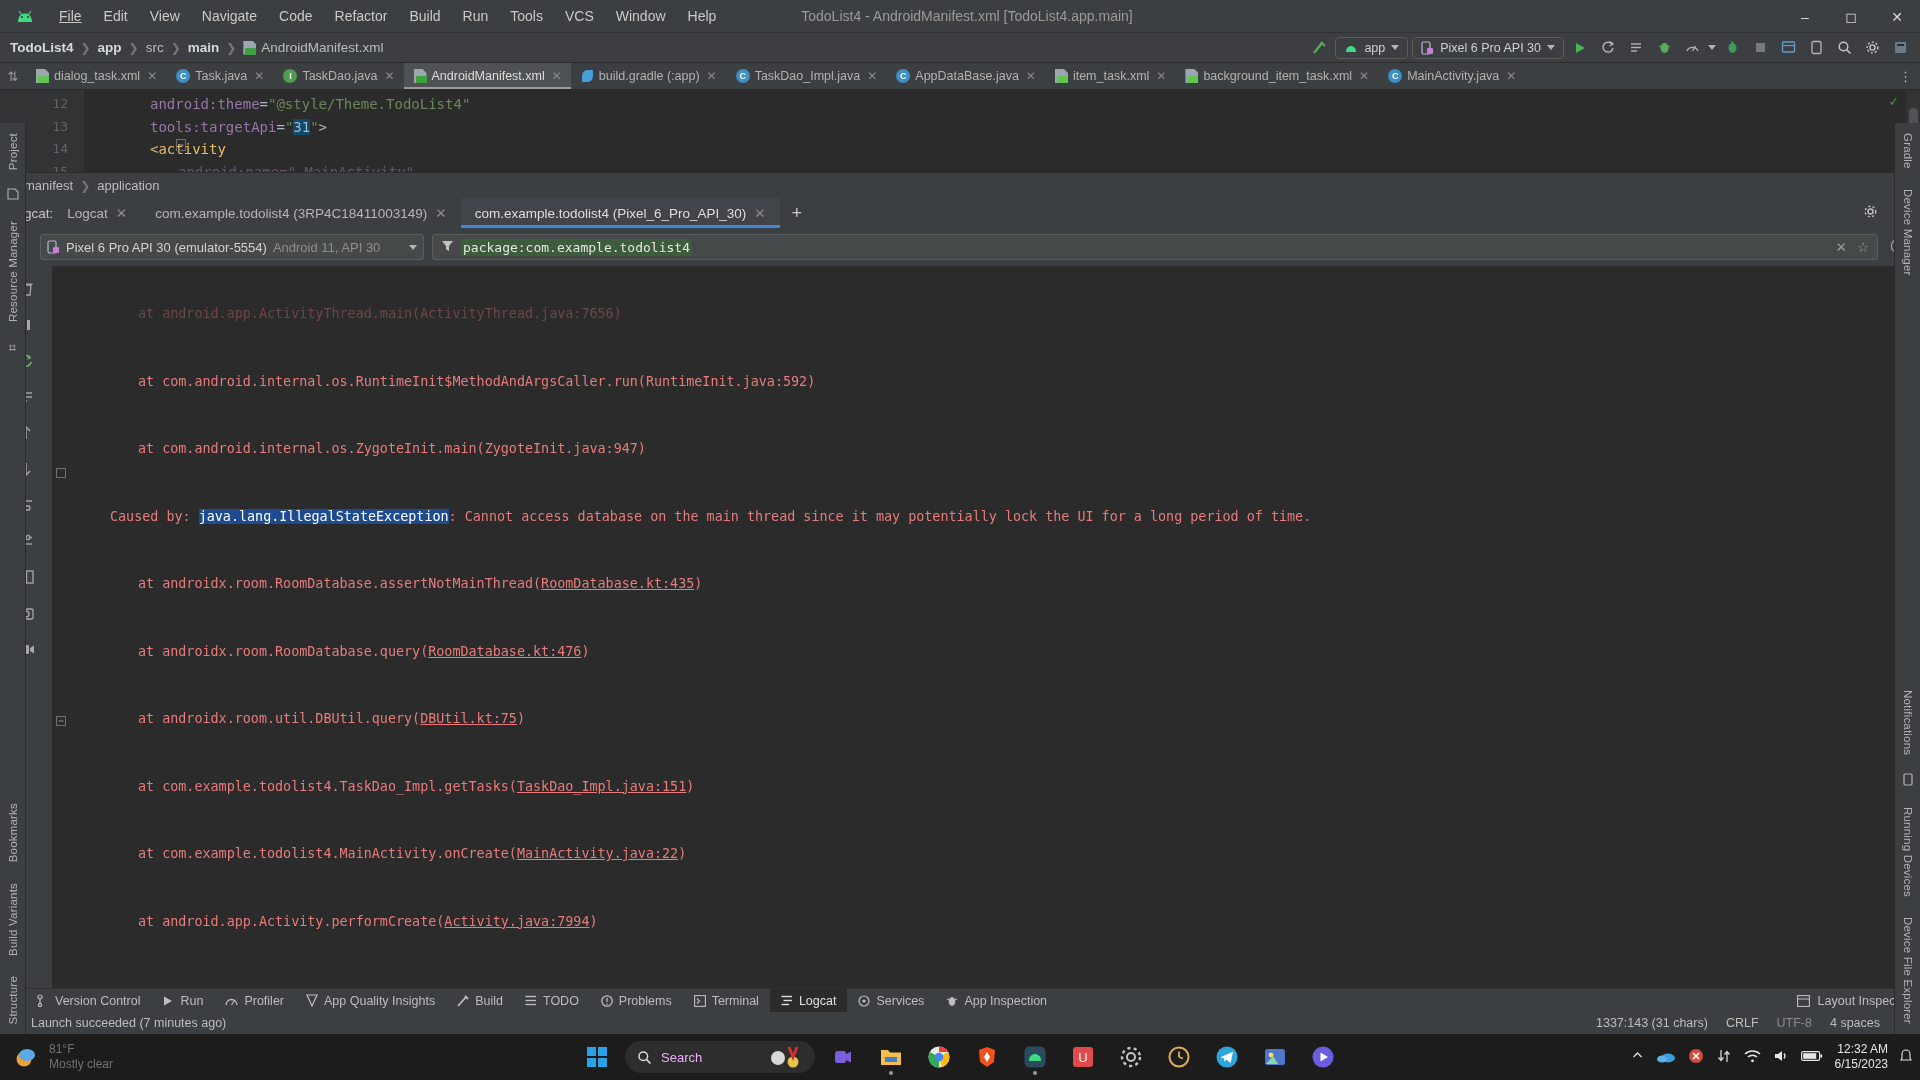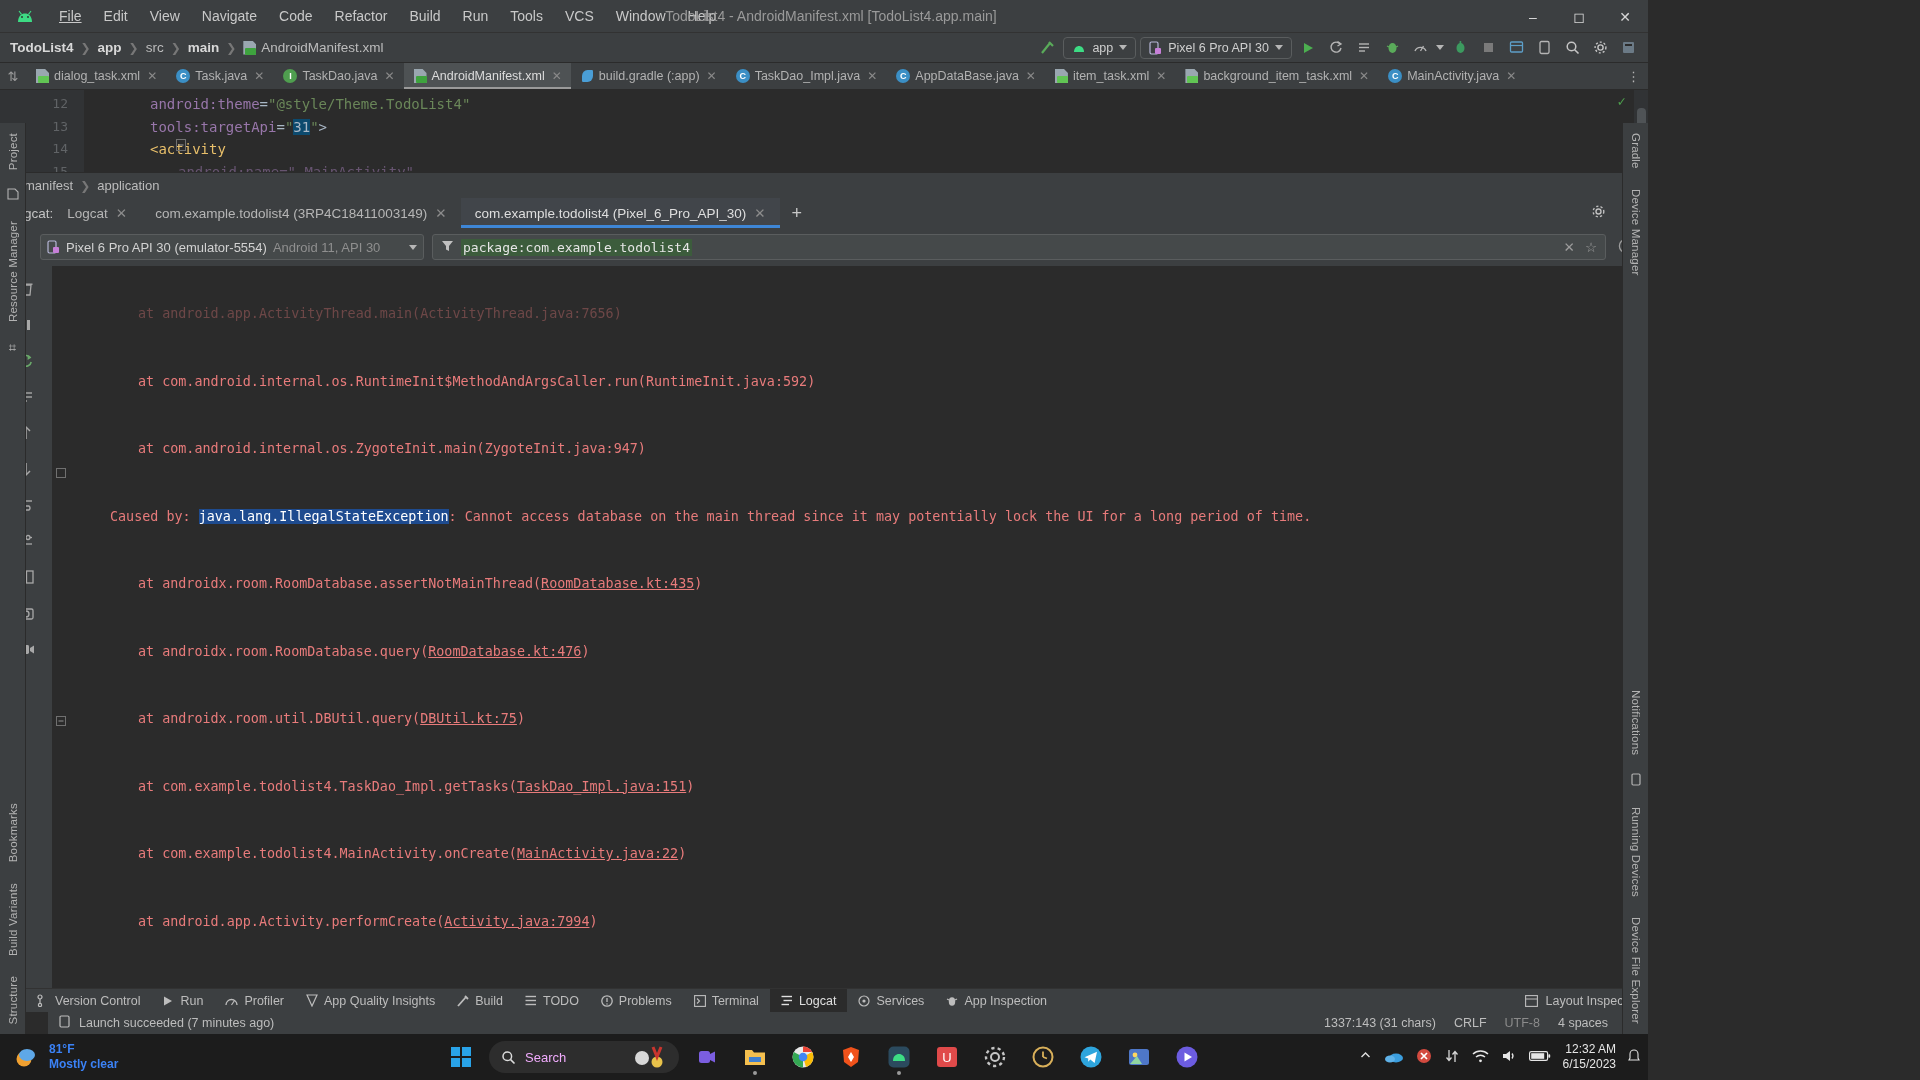--- a/index.html
+++ b/index.html
@@ -3,21 +3,21 @@
 <meta charset="utf-8">
 <style>
   * { box-sizing: border-box; margin:0; padding:0; }
   html,body { width:1920px; height:1080px; overflow:hidden; }
   body {
     font-family: "Liberation Sans", sans-serif;
     background:#2b2b2b;
     color:#bbbbbb;
     font-size:13px;
   }
-  .app { width:1648px; height:1080px; position:relative; display:flex; flex-direction:column; }
+  .app { width:1920px; height:1080px; position:relative; display:flex; flex-direction:column; }
 
   
   .menubar {
     height:33px; background:#3c3f41; display:flex; align-items:center;
     padding-left:14px; position:relative; flex:none;
     border-bottom:1px solid #323232;
   }
   .android-logo { width:22px; height:14px; position:relative; margin-right:12px; }
   .menu-item { padding:3px 11px; color:#c9c9c9; font-size:14px; white-space:nowrap; }
   .menu-item .u { text-decoration:underline; }
@@ -125,38 +125,38 @@
   .lc-scroll { position:absolute; right:0; top:0; width:14px; height:100%; background:#2b2b2b; }
   .lc-thumb { position:absolute; right:2px; width:9px; background:#55595c; border-radius:4px; }
 
   
   .tw-bar { height:24px; background:#3c3f41; display:flex; align-items:center; padding-left:26px; gap:0px; flex:none; border-top:1px solid #323232; }
   .tw { display:flex; align-items:center; gap:6px; padding:0 11px; height:24px; color:#bdbdbd; font-size:12.5px; white-space:nowrap; }
   .tw.active { background:#2b2b2b; color:#e0e0e0; }
   .tw-right { margin-left:auto; display:flex; align-items:center; gap:8px; padding-right:10px; color:#bdbdbd; font-size:12.5px; }
 
   
-  .statusbar { height:22px; background:#3c3f41; display:flex; align-items:center; padding:0 10px; gap:8px; font-size:12.5px; color:#bdbdbd; flex:none;margin-left:48px; }
+  .statusbar { height:22px; background:#3c3f41; display:flex; align-items:center; padding:0 10px; gap:8px; font-size:12.5px; color:#bdbdbd; flex:none; }
   .sb-right { margin-left:auto; display:flex; align-items:center; gap:18px; }
   .sb-dim { color:#8b8b8b; }
 
   
   .vstrip {
     position:absolute; top:123px; bottom:46px; width:26px; background:#3c3f41;
     display:flex; flex-direction:column; align-items:center; color:#b3b3b3; font-size:11.5px; z-index:5;
   }
   .vstrip.left { left:0; border-right:1px solid #2b2b2b; }
   .vstrip.right { right:0; border-left:1px solid #2b2b2b; }
   .vtext { writing-mode:vertical-rl; transform:rotate(180deg); padding:10px 0; white-space:nowrap; letter-spacing:.2px; }
   .vtext.rl { writing-mode:vertical-rl; transform:none; }
   .vicon { padding:8px 0; font-size:13px; }
 
   
   .taskbar { height:46px; background:#1c1c1c; display:flex; align-items:center; position:relative; flex:none; }
-  .weather { display:flex; align-items:center; gap:9px; padding-left:14px; color:#3b82f6; font-size:12px;font-weight:bold; }
+  .weather { display:flex; align-items:center; gap:9px; padding-left:14px; color:#737373; font-size:12px; }
   .weather .lines { line-height:15px; }
   .tb-center { position:absolute; left:50%; transform:translateX(-50%); display:flex; align-items:center; gap:8px; }
   .win-logo { width:20px; height:20px; display:grid; grid-template-columns:1fr 1fr; grid-gap:2px; }
   .win-logo i { background:#29a3e8; display:block; }
   .searchpill { width:190px; height:32px; background:#2d2d2d; border-radius:16px; display:flex; align-items:center; gap:9px; padding:0 12px; color:#f0abfc; font-size:13px; }
   .tb-app { width:40px; height:40px; display:flex; align-items:center; justify-content:center; position:relative; }
   .tb-app.active::after { content:""; position:absolute; bottom:2px; left:50%; transform:translateX(-50%); width:4px;height:4px;border-radius:50%;background:#9a9a9a; }
   .tray { position:absolute; right:8px; display:flex; align-items:center; gap:12px; color:#e6e6e6; font-size:12px; }
   .clock { line-height:15px; text-align:right; font-size:12px; }
 </style>

